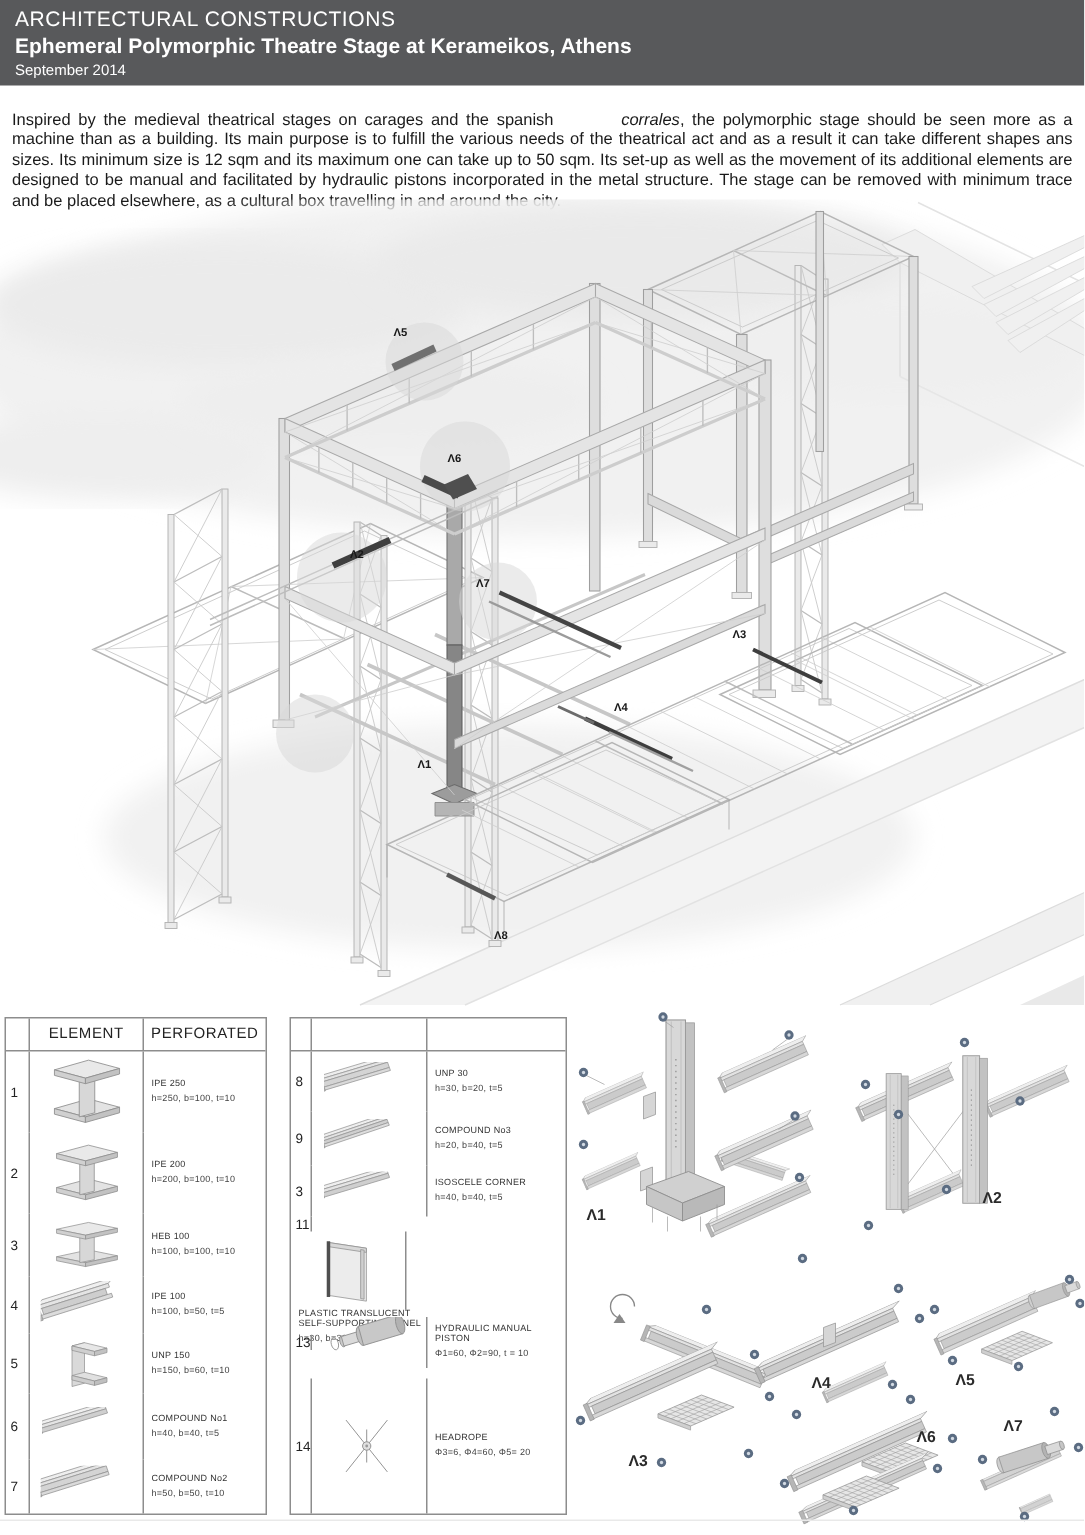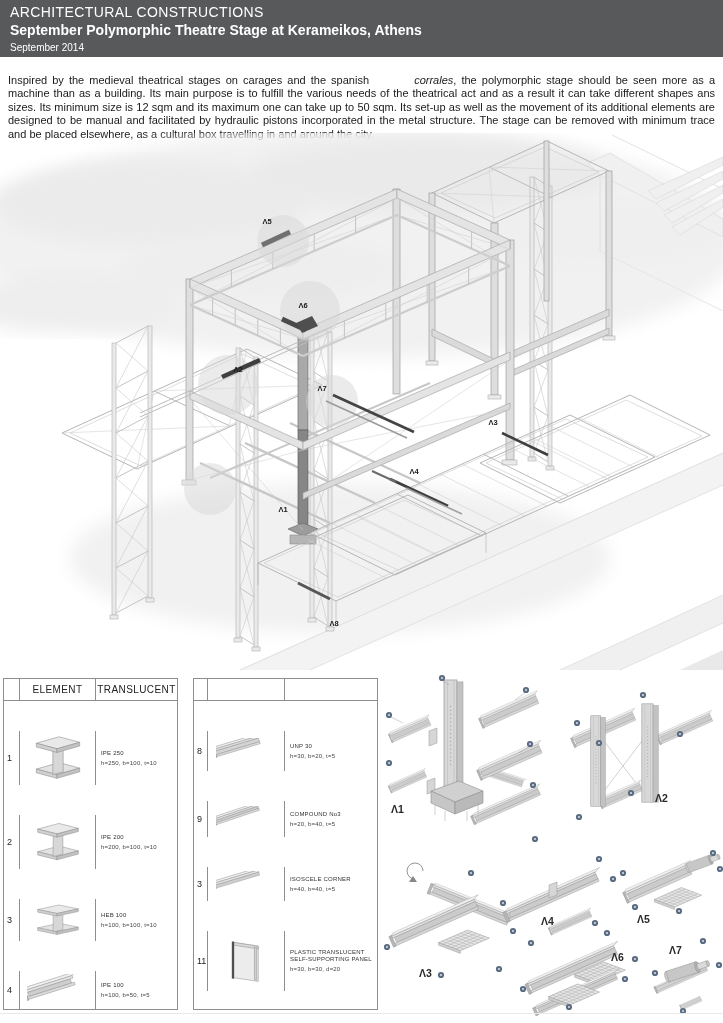--- a/index.html
+++ b/index.html
@@ -12,21 +12,21 @@
   .t2{font-size:14px;font-weight:700;line-height:18px;}
   .t3{font-size:10px;font-weight:400;line-height:17px;}
   
   .intro{position:absolute;left:8px;top:63px;width:707px;font-size:11px;line-height:13.4px;
          color:#1a1a1a;text-align:justify;}
   .intro em{margin-left:40px;}
   
   .mainsvg{position:absolute;left:0;top:133px;}
   
   .tbl{position:absolute;background:#fff;border:1px solid #8d8d8d;box-sizing:border-box;
-       display:flex;flex-direction:column;gap:30px;}
+       display:flex;flex-direction:column;}
   .thead{display:flex;border-bottom:1px solid #8d8d8d;height:21px;flex:none;align-items:stretch;}
   .trow{display:flex;flex:none;align-items:stretch;}
   .c1{width:16px;flex:none;border-right:1px solid #8d8d8d;display:flex;align-items:center;
       padding-left:3px;font-size:9px;color:#222;box-sizing:border-box;}
   .c2{width:75px;flex:none;border-right:1px solid #8d8d8d;display:flex;align-items:center;justify-content:center;}
   .m .c1{width:14px;}
   .m .c2{width:76px;}
   .c3{flex:1;display:flex;flex-direction:column;justify-content:center;padding-left:5px;box-sizing:border-box;}
   .h2{width:75px;flex:none;border-right:1px solid #8d8d8d;display:flex;align-items:center;
       justify-content:center;font-size:10px;color:#222;letter-spacing:.4px;}
@@ -188,21 +188,21 @@
           <ellipse cx="48" cy="11" rx="3.2" ry="7.5" fill="#b3b3b3"></ellipse>
           <rect x="48" y="7" width="14" height="8" fill="#dadada"></rect>
           <ellipse cx="62" cy="11" rx="1.8" ry="4" fill="#c6c6c6"></ellipse>
         </g>
       </symbol>
     </defs>
   </svg>
 
   <div class="titlebar">
     <div class="t1">ARCHITECTURAL CONSTRUCTIONS</div>
-    <div class="t2">September Polymorphic Theatre Stage at Kerameikos, Athens</div>
+    <div class="t2">Ephemeral Polymorphic Theatre Stage at Kerameikos, Athens</div>
     <div class="t3">September 2014</div>
   </div>
 
   <p class="intro"><span>Inspired by the medieval theatrical stages on carages and the spanish </span><em>corrales</em><span>, the polymorphic stage should be seen more as a machine than as a building. Its main purpose is to fulfill the various needs of the theatrical act and as a result it can take different shapes ans sizes. Its minimum size is 12 sqm and its maximum one can take up to 50 sqm. Its set-up as well as the movement of its additional elements are designed to be manual and facilitated by hydraulic pistons incorporated in the metal structure. The stage can be removed with minimum trace and be placed elsewhere, as a cultural box travelling in and around the city.</span></p>
 
   <svg class="mainsvg" width="723" height="540" viewBox="0 0 723 540">
 
     <g>
       <ellipse cx="360" cy="110" rx="380" ry="115" fill="#f1f1f1" filter="url(#blur9)"></ellipse>
       <ellipse cx="150" cy="70" rx="160" ry="42" fill="#ebebeb" filter="url(#blur9)"></ellipse>
@@ -375,21 +375,21 @@
       <text class="lab" x="303" y="175" text-anchor="middle">Λ6</text>
       <text class="lab" x="322" y="258" text-anchor="middle">Λ7</text>
       <text class="lab" x="334" y="493" text-anchor="middle">Λ8</text>
     </g>
   </svg>
 
   <div class="tbl" style="left:3px;top:678px;width:175px;height:332px;">
     <div class="thead">
       <div class="c1"></div>
       <div class="h2">ELEMENT</div>
-      <div class="h3">TRANSLUCENT</div>
+      <div class="h3">PERFORATED</div>
     </div>
     <div class="trow" style="height:54px;">
       <div class="c1">1</div>
       <div class="c2">
           <svg width="62" height="48">
             <use href="#s-ibeam" width="62" height="48"></use>
           </svg>
         </div>
       <div class="c3">
           <div class="nm">IPE 250</div>
@@ -505,21 +505,21 @@
       <div class="c2">
           <svg width="60" height="26">
             <use href="#s-angle-long" width="60" height="26"></use>
           </svg>
         </div>
       <div class="c3">
           <div class="nm">ISOSCELE CORNER</div>
           <div class="sp">h=40, b=40, t=5</div>
         </div>
     </div>
-    <div class="trow" style="height:60px;">
+    <div class="trow" style="height:60px;flex-direction:column;">
       <div class="c1">11</div>
       <div class="c2">
           <svg width="46" height="52">
             <use href="#s-panel" width="46" height="52"></use>
           </svg>
         </div>
       <div class="c3">
           <div class="nm">PLASTIC TRANSLUCENT SELF-SUPPORTING PANEL</div>
           <div class="sp">h=30, b=30, d=20</div>
         </div>
@@ -529,21 +529,21 @@
       <div class="c2">
           <svg width="58" height="34">
             <use href="#s-piston" width="58" height="34"></use>
           </svg>
         </div>
       <div class="c3">
           <div class="nm">HYDRAULIC MANUAL PISTON</div>
           <div class="sp">Φ1=60, Φ2=90, t = 10</div>
         </div>
     </div>
-    <div class="trow" style="flex:1;font-style:italic;">
+    <div class="trow" style="flex:1;">
       <div class="c1">14</div>
       <div class="c2">
           <svg width="46" height="44">
             <use href="#s-rope" width="46" height="44"></use>
           </svg>
         </div>
       <div class="c3">
           <div class="nm">HEADROPE</div>
           <div class="sp">Φ3=6, Φ4=60, Φ5= 20</div>
         </div>

